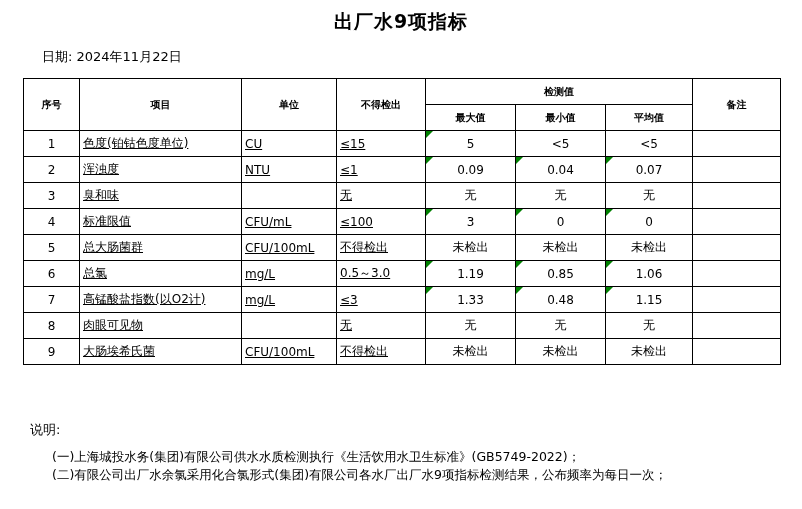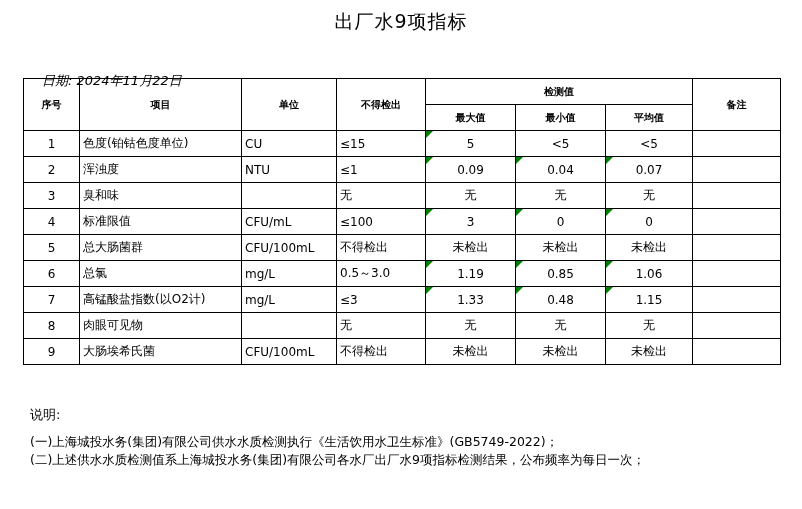--- a/index.html
+++ b/index.html
@@ -7,69 +7,68 @@
   body {
     position: relative;
     background: #ffffff;
     color: #000000;
     font-family: "DejaVu Sans", "Liberation Sans", sans-serif;
     overflow: hidden;
   }
   .title {
     text-align: center;
     font-size: 19px;
-    font-weight: normal;
+    font-weight: bold;
     padding-top: 9px;
     letter-spacing: 1px;
   }
   .date {
     position: absolute;
     left: 42px;
-    top: 72px;
+    top: 48px;
     font-size: 13px;
-    font-style: italic;
   }
   table.report {
     position: absolute;
     left: 23px;
     top: 78px;
     width: 757px;
     border-collapse: collapse;
     table-layout: fixed;
   }
   th, td {
     border: 1px solid #000000;
     font-size: 12px;
     height: 26px;
     padding: 0 3px;
     position: relative;
     overflow: hidden;
     white-space: nowrap;
     vertical-align: middle;
   }
   th { font-weight: bold; text-align: center; font-size: 10px; }
-  .al-left { text-align: left; }
+  .al-left { text-align: left; text-decoration: underline; }
   .al-center { text-align: center; }
   .corner-marker {
     position: absolute;
     left: 0;
     top: 0;
     width: 0;
     height: 0;
     border-top: 7px solid var(--marker-green, #008000);
     border-right: 7px solid transparent;
   }
   .notes {
     position: absolute;
     left: 30px;
-    top: 406px;
+    top: 421px;
     font-size: 13px;
   }
   .notes-label { font-size: 13px; }
-  .note-lines { margin-top: 9px; }
+  .note-lines { margin-top: 9px; margin-left: 22px; }
   .note-line { line-height: 18px; font-size: 12.5px; }
 </style>
 </head>
 <body>
 
 <div class="title">出厂水9项指标</div>
 
 <div class="date">日期: 2024年11月22日</div>
 
 <table class="report">
@@ -189,15 +188,15 @@
         <td class="al-center"><span>未检出</span></td>
         <td class="al-center"><span></span></td>
       </tr>
     </tbody>
 </table>
 
 <div class="notes">
   <div class="notes-label">说明:</div>
   <div class="note-lines" id="note-lines">
       <div class="note-line">(一)上海城投水务(集团)有限公司供水水质检测执行《生活饮用水卫生标准》(GB5749-2022)；</div>
-      <div class="note-line">(二)上述供水水质检测值系上海城投水务(集团)有限公司各水厂出厂水9项指标检测结果，公布频率为每日一次；</div>
+      <div class="note-line">(二)有限公司出厂水余氯采用化合氯形式(集团)有限公司各水厂出厂水9项指标检测结果，公布频率为每日一次；</div>
     </div>
 </div>
 
 </body></html>

